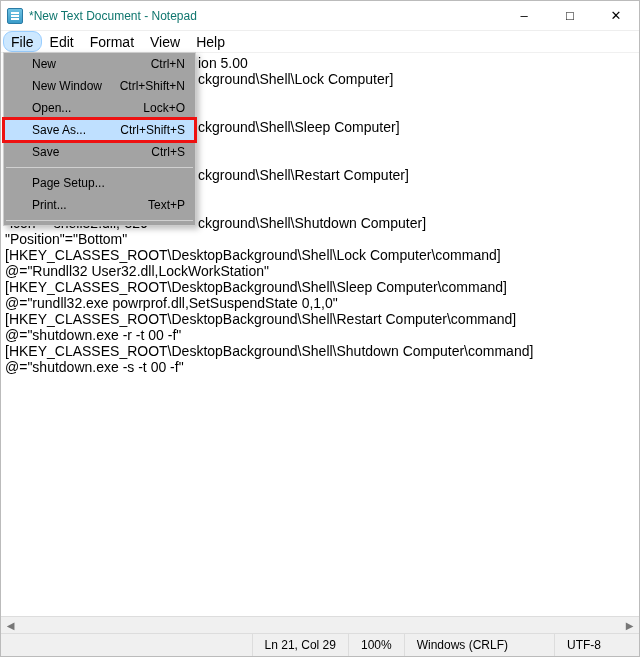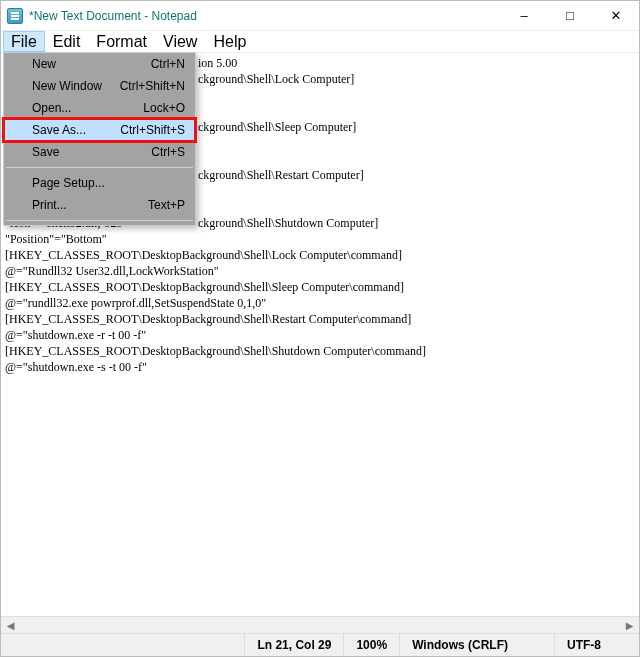--- a/index.html
+++ b/index.html
@@ -42,27 +42,27 @@
     font-size:13px; color:#000;
   }
   .menubar {
     height:22px; display:flex; align-items:stretch;
     background:#fff; border-bottom:1px solid #f0f0f0;
     padding-left:2px;
   }
   .menuitem {
     padding: 0 8px;
     display:flex; align-items:center;
-    font-size:16px; color:#000;
+    font-size:14px; color:#000;border-radius:9px;
   }
   .menuitem.open { background:#cde8ff; border:1px solid #99ceff; padding:0 7px; }
   .textarea {
     flex:1; position:relative; overflow:hidden;
-    font-family: Liberation Serif, serif;
-    font-size:12px; line-height:16px;
+    font-family: Liberation Sans, sans-serif;
+    font-size:14px; line-height:16px;
     white-space:pre; padding:2px 4px;
     color:#000;
   }
   .dropdown {
     position:absolute; left:2px; top:51px; width:193px;
     background:#a3a3a3; border:1px solid #ccc;
     box-shadow:3px 3px 6px rgba(0,0,0,0.25);
     z-index:50;
   }
   .ddrow {
@@ -76,21 +76,21 @@
   .ddsep { height:1px; background:#d0d0d0; margin:4px 2px; }
   .hscroll {
     height:17px; background:#f0f0f0; border-top:1px solid #ddd;
     display:flex; align-items:center; justify-content:space-between;
     padding:0 2px;
   }
   .hscroll .arrow { width:15px; text-align:center; color:#777; font-size:10px;}
   .statusbar {
     height:23px; background:#f0f0f0; border-top:1px solid #ddd;
     display:flex; align-items:center; justify-content:flex-end;
-    font-size:12px; color:#000;font-weight:bold;
+    font-size:12px; color:#000;
   }
   .statusbar .cell { padding:0 12px; border-left:1px solid #ddd; height:100%; display:flex; align-items:center;}
   .statusbar .cell:first-child{flex:1; border-left:none;}
   .statusbar .spacer1{flex:1;}
 </style>
 </head>
 <body>
 
 <div class="titlebar">
   <span class="icon"></span>

